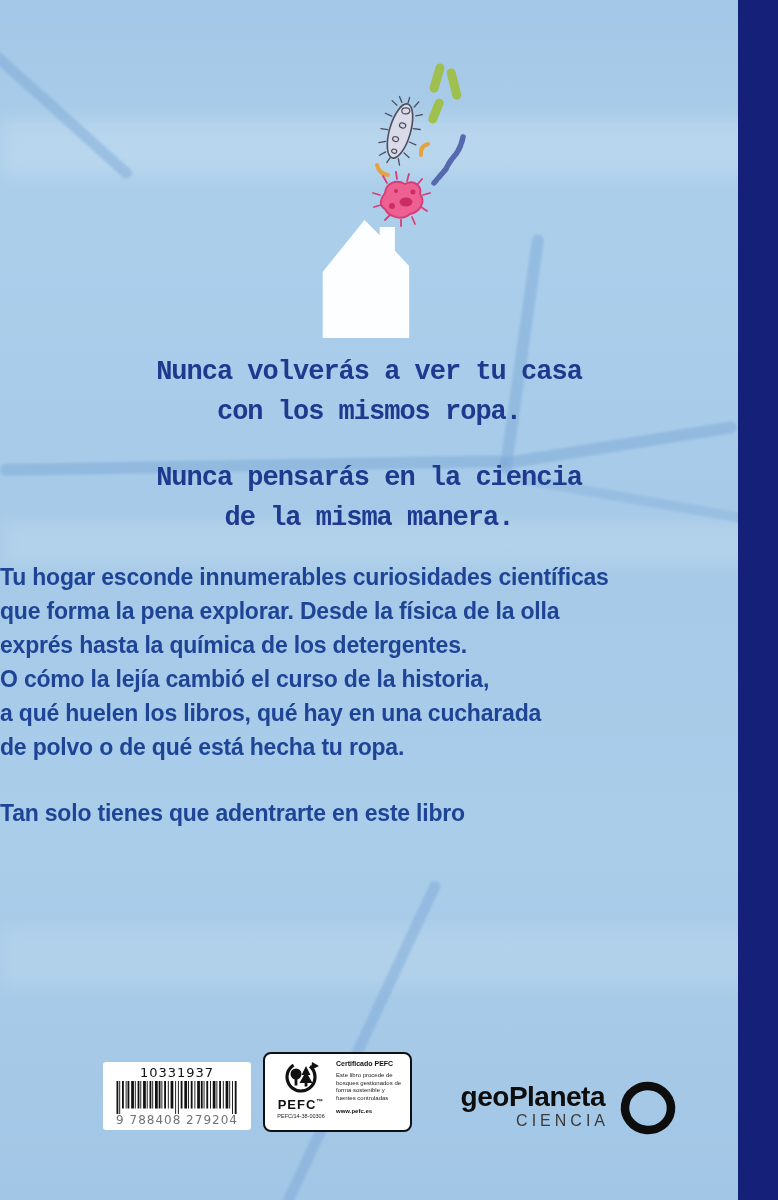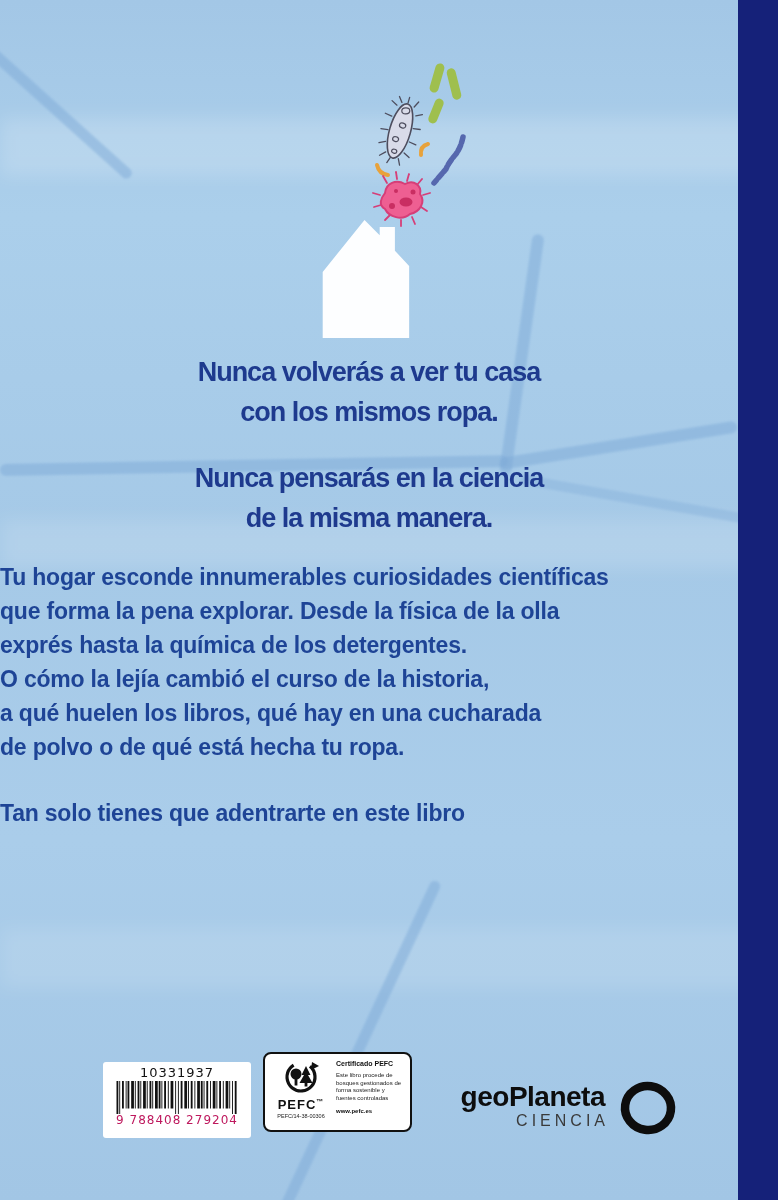--- a/index.html
+++ b/index.html
@@ -21,44 +21,44 @@
   
   .house{
     position:absolute;left:317px;top:220px;width:95px;height:118px;
     background:#fdfeff;
     clip-path:polygon(6% 100%,6% 44%,50% 0%,66% 13%,66% 6%,82% 6%,82% 26%,97% 39%,97% 100%);
   }
   .microbes{position:absolute;left:357px;top:55px;}
   
   .headline{
     position:absolute;left:0;width:738px;text-align:center;
-    font-family:Liberation Sans, sans-serif;
+    font-family:Liberation Mono, monospace;
     font-weight:bold;color:#1e3a8e;
     font-size:27px;line-height:40px;letter-spacing:-1px;
   }
   .headline-1{top:352px;}
   .headline-2{top:458px;}
   
   .bodycopy{
     position:absolute;left:0;width:674px;
     color:#1e4496;font-weight:600;
     font-size:23px;line-height:34px;letter-spacing:-0.2px;
   }
   .para-1{top:560px;}
   .para-2{top:796px;}
   
   .barcode-box{
-    position:absolute;left:103px;top:1062px;width:148px;height:76px;
+    position:absolute;left:103px;top:1062px;width:148px;height:68px;
     background:#fff;border-radius:3px;
     display:flex;flex-direction:column;align-items:center;justify-content:flex-start;
     padding-top:3px;box-sizing:border-box;
   }
   .barcode-number{font-size:13px;color:#111;letter-spacing:1px;font-family:"DejaVu Sans",sans-serif;}
   .barcode-bars{margin-top:1px;}
-  .barcode-isbn{font-size:12px;color:#be185d;letter-spacing:1px;margin-top:-1px;font-family:"DejaVu Sans",sans-serif;}
+  .barcode-isbn{font-size:12px;color:#737373;letter-spacing:1px;margin-top:-1px;font-family:"DejaVu Sans",sans-serif;}
   .pefc-box{
     position:absolute;left:263px;top:1052px;width:149px;height:80px;
     background:#fff;border:2px solid #111;border-radius:8px;
     box-sizing:border-box;display:flex;padding:6px 6px 4px 7px;gap:6px;
   }
   .pefc-left{width:58px;display:flex;flex-direction:column;align-items:center;}
   .pefc-acronym{font-weight:bold;font-size:13px;color:#111;letter-spacing:1px;line-height:12px;}
   .pefc-tm{font-size:7px;vertical-align:super;}
   .pefc-license{font-size:5.5px;color:#222;margin-top:2px;white-space:nowrap;}
   .pefc-right{flex:1;display:flex;flex-direction:column;}

